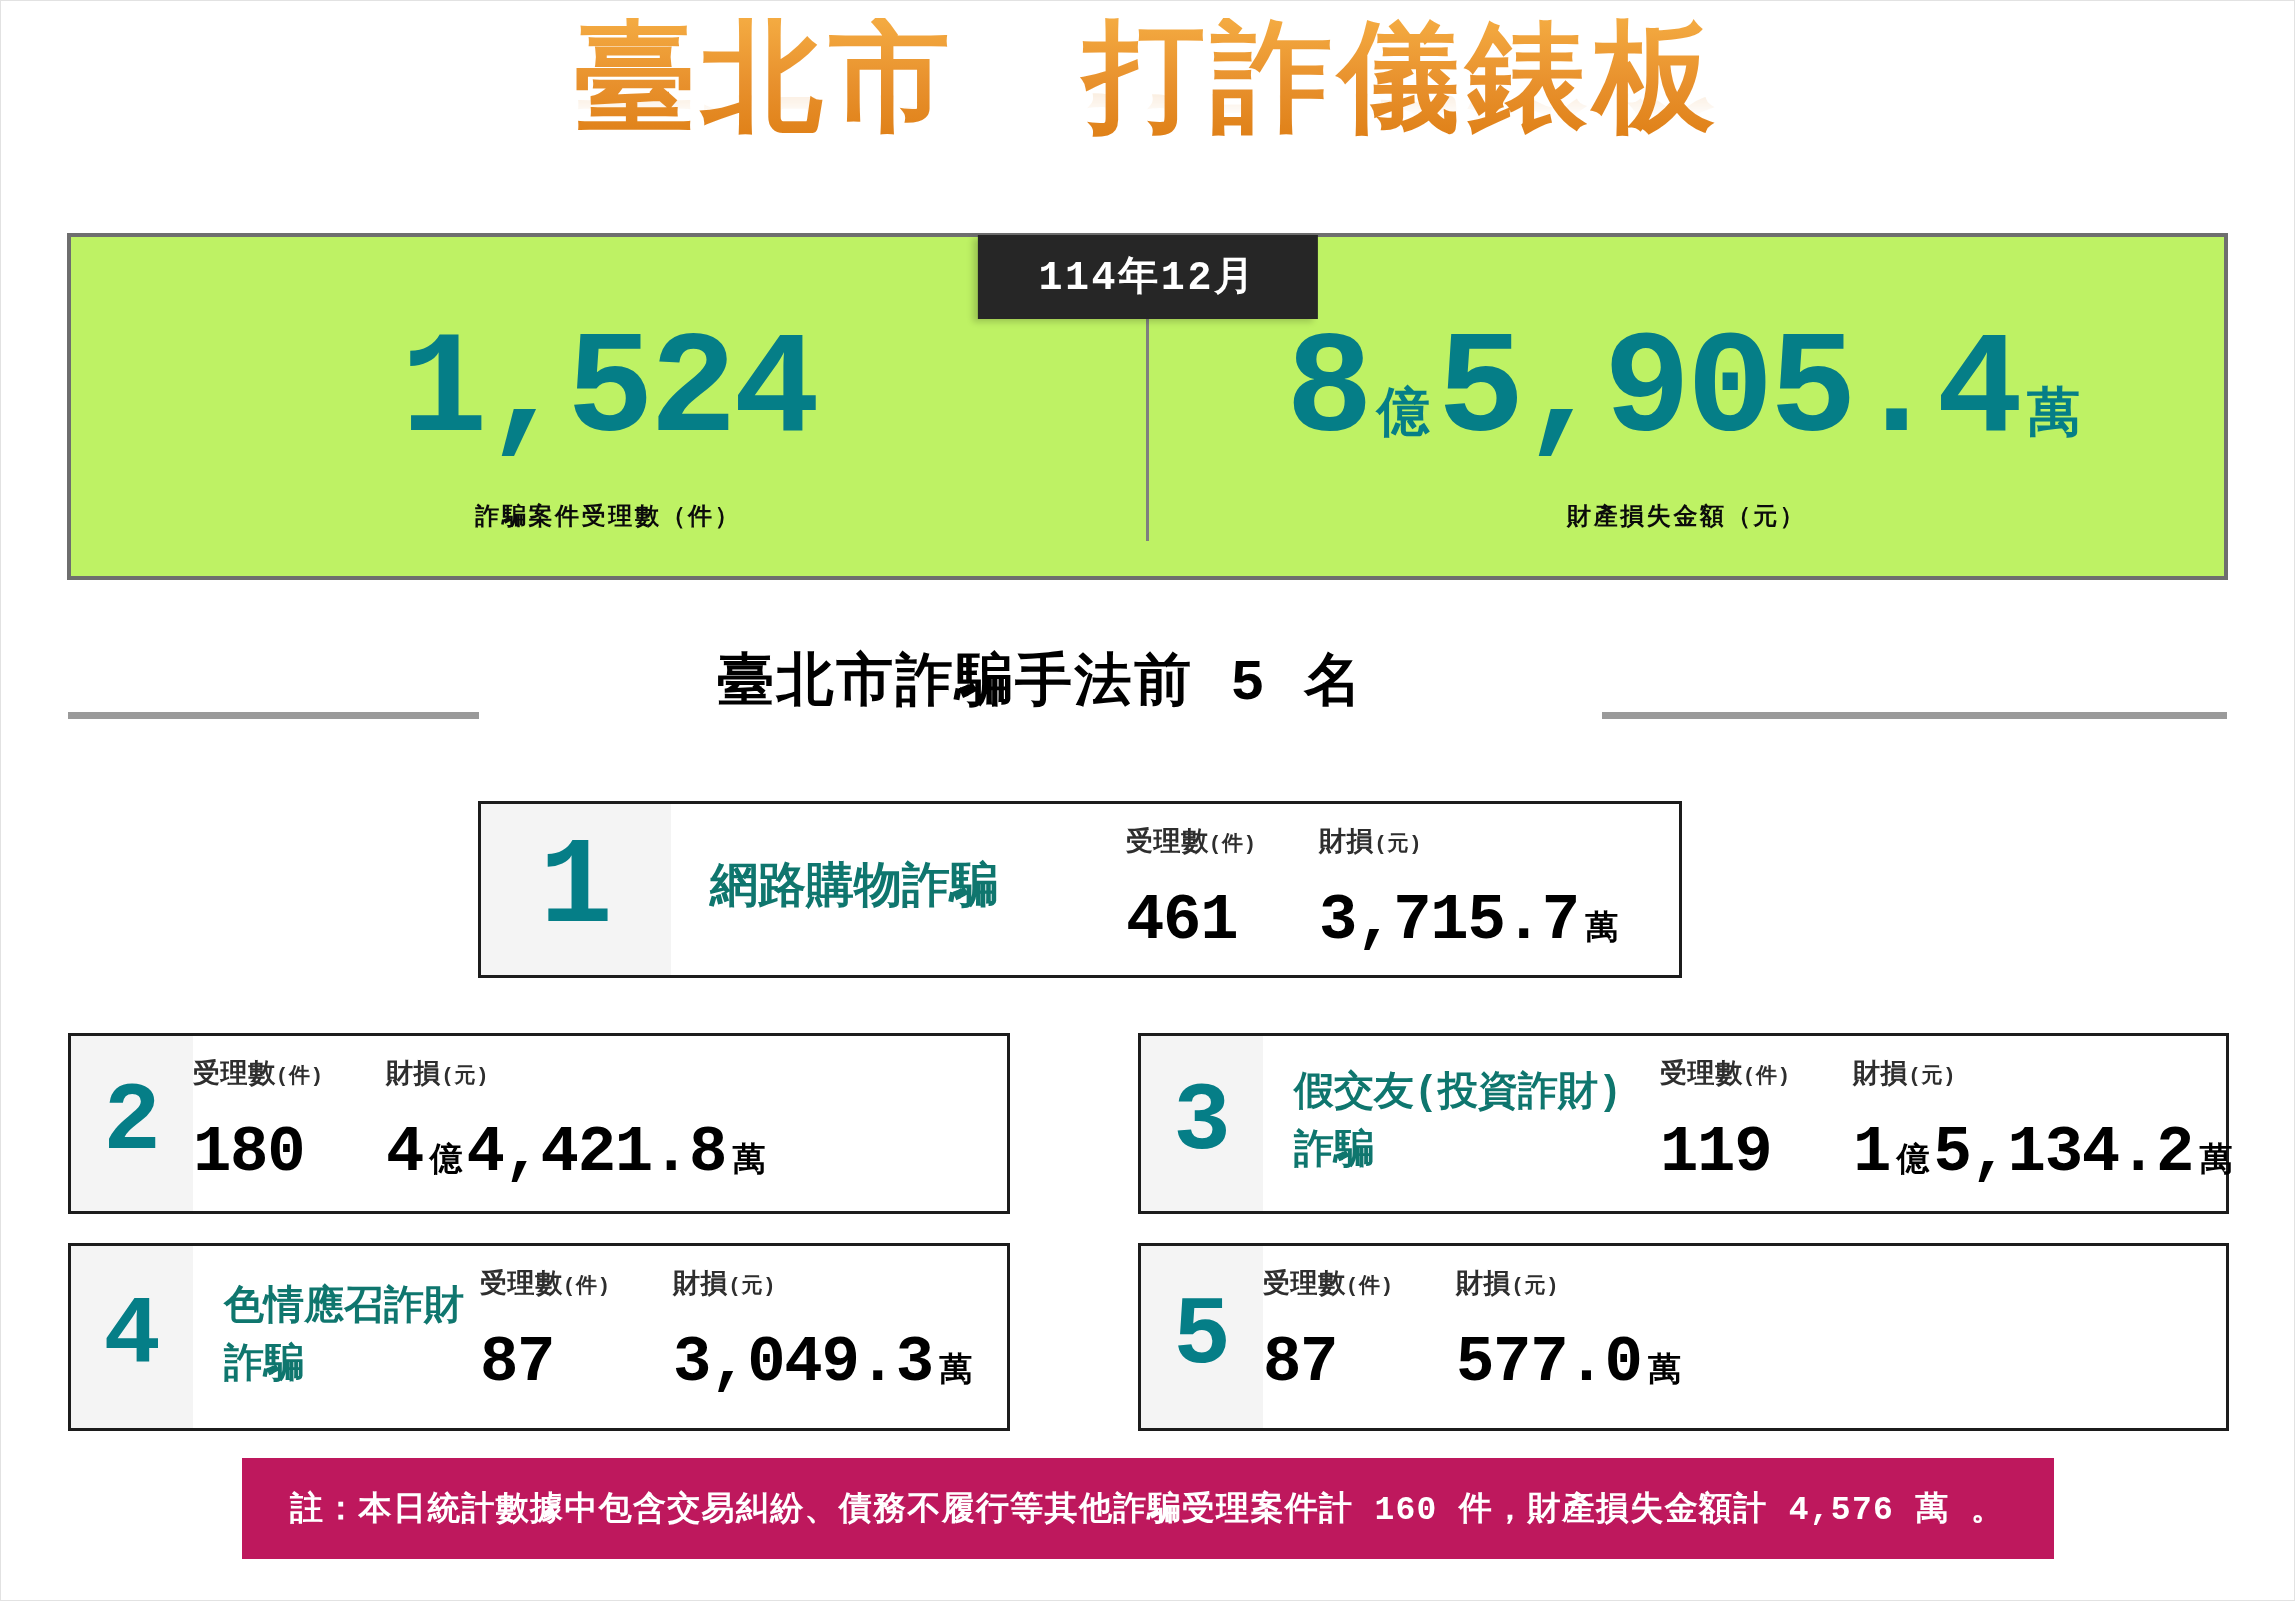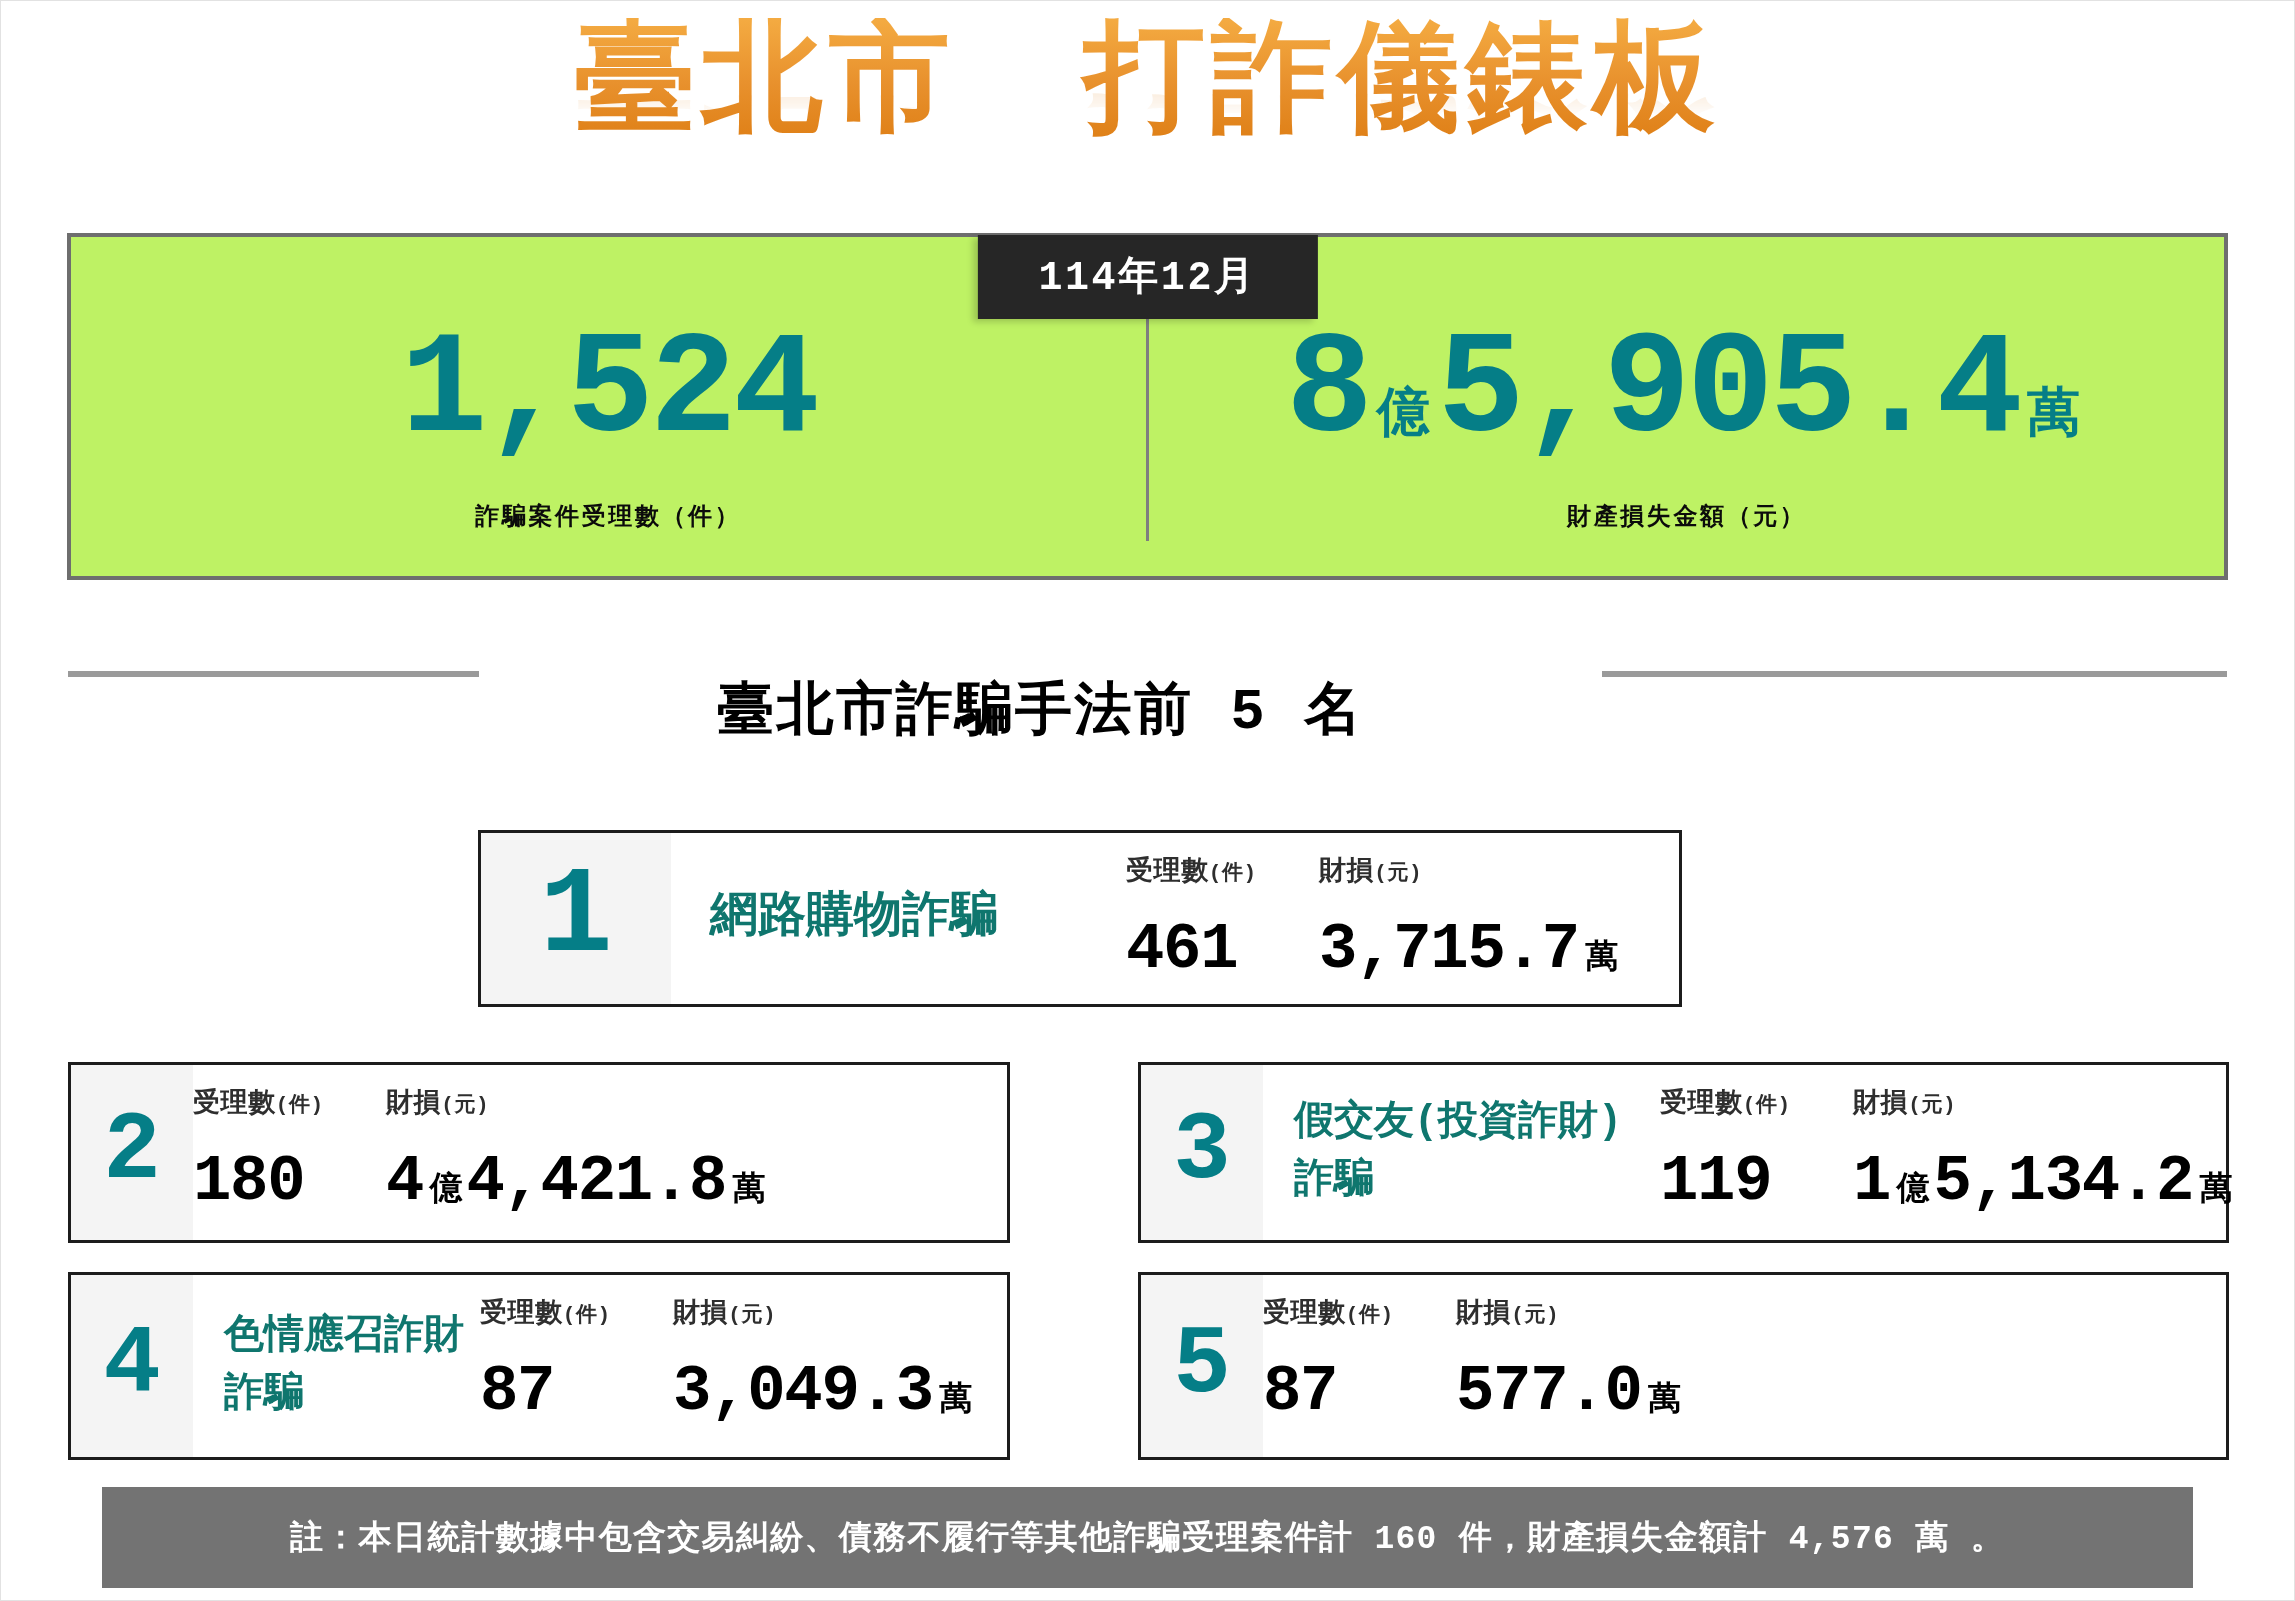--- a/index.html
+++ b/index.html
@@ -33,21 +33,21 @@
   }
   .stats-row { display:flex; height:100%; align-items:stretch; }
   .stat { flex:1; display:flex; flex-direction:column; align-items:center; justify-content:center; padding-top:39px; }
   .stat-value { display:flex; align-items:baseline; color:#057e87; font-weight:900; line-height:1; }
   .num-xl { font-size:145px; letter-spacing:-3.9px; }
   .unit-lg { font-size:53px; font-weight:900; margin:0 7.7px; }
   .stat-label { margin-top:36px; font-size:24px; font-weight:700; color:#0b0b0b; letter-spacing:2.6px; }
   .v-divider { width:3.9px; background:#7f7f7f; margin:74px 0 35px; }
 
   
-  .section-header { display:flex; align-items:flex-start; margin-top:91px; padding:0 67px; }
+  .section-header { display:flex; align-items:flex-end; margin-top:62px; padding:0 67px; }
   .h-line { height:6.4px; background:#9a9a9a; }
   .h-line.left { width:411px; }
   .h-line.right { flex:1; }
   .section-title { font-size:57px; font-weight:900; color:#000000; margin:0 238px; letter-spacing:2.6px; white-space:nowrap; }
 
   
   .card { background:#ffffff; border:3.2px solid #1c1c1c; display:flex; align-items:stretch; }
   .rank-strip { background:#f4f4f4; display:flex; align-items:center; justify-content:center; flex:0 0 auto; }
   .rank-num { color:#057e87; font-weight:900; line-height:1; }
   .card-name { display:flex; align-items:center; font-weight:900; color:#0f766e; line-height:1.45; flex:1; }
@@ -72,21 +72,21 @@
   }
   .card.small .rank-strip { width:122px; }
   .card.small .rank-num { font-size:96px; }
   .card.small .card-name { font-size:40px; padding-left:31px; padding-right:6.4px; }
   .card.small .cases-col { width:193px; }
   .card.small .loss-col  { width:334px; }
   .card.right .loss-col  { width:373px; }
 
   
   .footnote {
-    width:2091px; margin:27px auto 0; background:#737373; color:#ffffff;
+    width:1812px; margin:27px auto 0; background:#be185d; color:#ffffff;
     font-size:33px; font-weight:700; text-align:center; letter-spacing:1.3px;
     padding:28px 13px;
   }
 </style>
 </head>
 <body>
 
 <div class="page">
 
   <div class="title-row">

